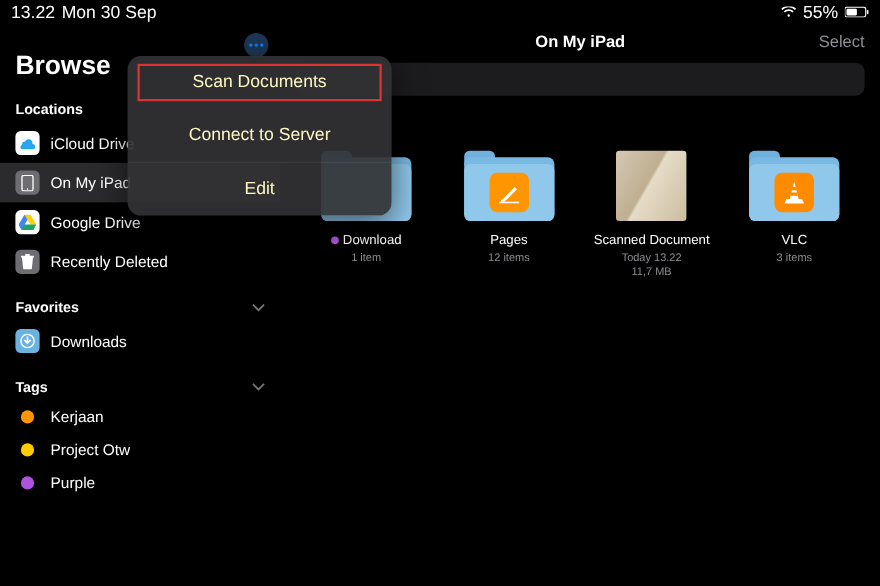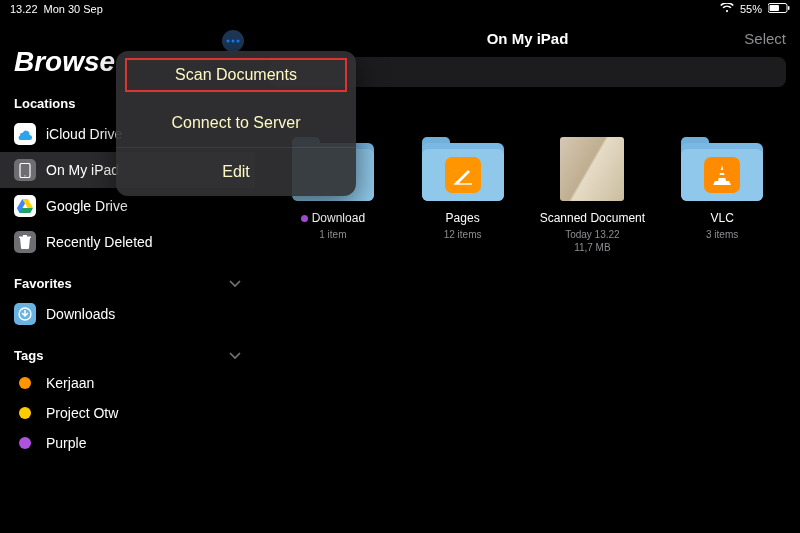--- a/index.html
+++ b/index.html
@@ -7,33 +7,33 @@
     width: 800px; height: 533px;
     background: #000; color: #fff;
     font-family: -apple-system, "Helvetica Neue", Arial, sans-serif;
     font-size: 13px;
     overflow: hidden;
     position: relative;
   }
   .status-bar {
     display: flex; justify-content: space-between;
     align-items: center;
-    padding: 3px 10px; font-size: 11px; font-weight: 500;
+    padding: 3px 10px; font-size: 16px; font-weight: 500;
   }
   .status-left, .status-right { display: flex; align-items: center; gap: 6px; }
   .sidebar {
     position: absolute; left: 0; top: 20px;
     width: 255px; height: 513px;
     padding: 8px 0 0 0;
   }
   .sidebar-header {
     display:flex; align-items:center; justify-content:space-between;
     padding: 18px 14px 2px 14px;
   }
-  .browse-title { font-size: 28px; font-weight: 700; font-style: italic; }
+  .browse-title { font-size: 24px; font-weight: 700; }
   .more-button {
     width: 22px; height: 22px; border-radius: 50%;
     background:#1e3756; display:flex; align-items:center;
     justify-content:center; color:#0a84ff; font-weight:700;
     letter-spacing:1px; font-size:9px; position:absolute;
     left: 222px; top: 10px;
   }
   .section { margin-top: 16px; }
   .section-header {
     display:flex; justify-content:space-between; align-items:center;

